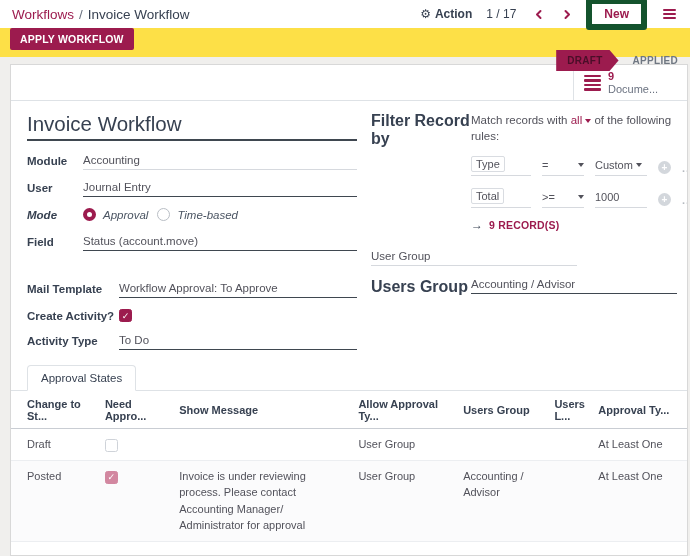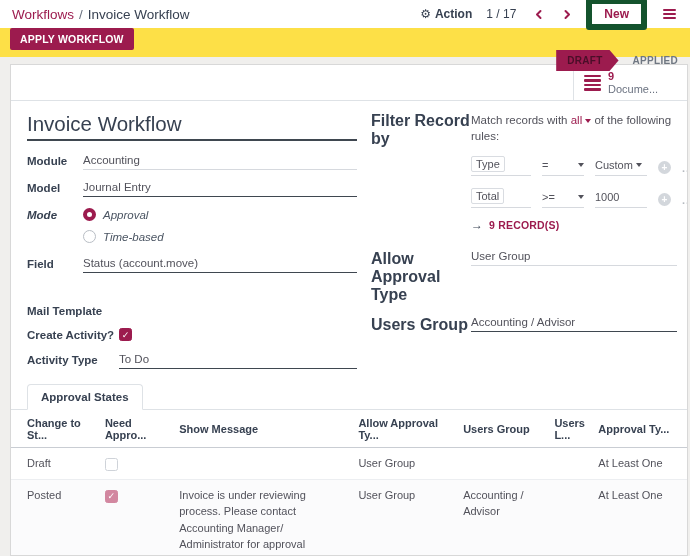--- a/index.html
+++ b/index.html
@@ -57,21 +57,21 @@
 
   .frow { display:flex; align-items:flex-start; margin-bottom:11px; }
   .frow .flabel { font-size:11.5px; font-weight:700; color:#374151; padding-top:1px; }
   .grpA .flabel { width:56px; flex:none; }
   .grpB .flabel { width:92px; flex:none; }
   .fvalue { flex:1; font-size:11.5px; color:var(--val); padding-bottom:3px; }
   .u-light { border-bottom:1px solid var(--line-light); }
   .u-dark  { border-bottom:1.5px solid var(--line-dark); }
   .spacer-lg { height:20px; }
 
-  .radio-stack { display:flex; flex-direction:column; gap:9px; }
+  .radio-stack { display:flex; flex-direction:row; gap:9px; }
   .radio-opt { display:flex; align-items:center; gap:7px; font-size:11.5px; color:#4b5563; cursor:pointer; }
   .radio { width:13px; height:13px; border-radius:50%; border:1px solid #b9bec5; background:#fff; flex:none; }
   .radio.checked { border:4px solid var(--accent); }
 
   .checkbox { width:13px; height:13px; border-radius:2.5px; border:1px solid #cfd3d9; background:#fff;
               display:inline-flex; align-items:center; justify-content:center;
               font-size:9px; color:transparent; cursor:pointer; flex:none; }
   .checkbox.checked { background:var(--accent); border-color:var(--accent); color:#fff; }
   .checkbox.soft.checked { background:#d287a0; border-color:#d287a0; color:#fff; }
 
@@ -97,21 +97,21 @@
                  display:inline-flex; align-items:center; justify-content:center;
                  font-size:10px; font-weight:700; line-height:1; cursor:pointer; margin-bottom:2px; }
   .dots { color:#b4b9bf; font-weight:700; letter-spacing:1px; font-size:11px; cursor:pointer; margin-bottom:2px; }
   .records-line { margin:10px 0 14px 0; display:flex; align-items:center; gap:6px; cursor:pointer; }
   .records-arrow { color:#374151; font-weight:700; font-size:12px; }
   .records-text { color:var(--accent); font-weight:700; font-size:10.5px; letter-spacing:.2px; }
   .fvalR { flex:1; max-width:206px; font-size:11.5px; color:var(--val); padding-bottom:3px; }
 
   
   .notebook { margin-top:4px; }
-  .tab-bar { padding-left:16px; border-bottom:1px solid var(--border); display:flex;font-weight:bold; }
+  .tab-bar { padding-left:16px; border-bottom:1px solid var(--border); display:flex; }
   .tab { border:1px solid var(--border); border-bottom:1px solid #fff; margin-bottom:-1px;
          border-radius:4px 4px 0 0; padding:6px 13px; font-size:11.5px; color:#374151;
          background:#fff; cursor:pointer; }
 
   table.states { width:100%; border-collapse:collapse; table-layout:fixed; }
   table.states th { text-align:left; font-size:11px; font-weight:700; color:#374151;
                     padding:7px 6px 6px 6px; border-bottom:1px solid #c9cdd3; }
   table.states td { font-size:11px; color:var(--val); padding:7px 6px; vertical-align:top;
                     border-bottom:1px solid #eceef1; line-height:1.5; }
   table.states th:first-child, table.states td:first-child { padding-left:16px; }
@@ -185,21 +185,21 @@
 
       <div class="col-left">
         <div class="name-value">Invoice Workflow</div>
 
         <div class="frow grpA">
           <span class="flabel">Module</span>
           <span class="fvalue u-light">Accounting</span>
         </div>
 
         <div class="frow grpA">
-          <span class="flabel">Model</span>
+          <span class="flabel">User</span>
           <span class="fvalue u-dark">Journal Entry</span>
         </div>
 
         <div class="frow grpA" style="margin-bottom:14px;font-style:italic;">
           <span class="flabel">Mode</span>
           <span class="radio-stack">
             <span class="radio-opt">
               <span class="radio checked"></span>
               <span>Approval</span>
             </span>
@@ -212,20 +212,21 @@
 
         <div class="frow grpA">
           <span class="flabel">Field</span>
           <span class="fvalue u-dark">Status (account.move)</span>
         </div>
 
         <div class="spacer-lg"></div>
 
         <div class="frow grpB">
           <span class="flabel">Mail Template</span>
+          <span class="fvalue u-dark">Workflow Approval: To Approve</span>
         </div>
 
         <div class="frow grpB" style="margin-bottom:12px;">
           <span class="flabel">Create Activity?</span>
           <span class="checkbox checked">✓</span>
         </div>
 
         <div class="frow grpB">
           <span class="flabel">Activity Type</span>
           <span class="fvalue u-dark">To Do</span>
@@ -271,21 +272,20 @@
             </div>
 
             <div class="records-line">
               <span class="records-arrow">→</span>
               <span class="records-text">9 RECORD(S)</span>
             </div>
           </div>
         </div>
 
         <div class="frowR">
-          <span class="flabel">Allow Approval Type</span>
           <span class="fvalR u-light">User Group</span>
         </div>
 
         <div class="frowR">
           <span class="flabel">Users Group</span>
           <span class="fvalR u-dark">Accounting / Advisor</span>
         </div>
 
       </div>
     </div>

